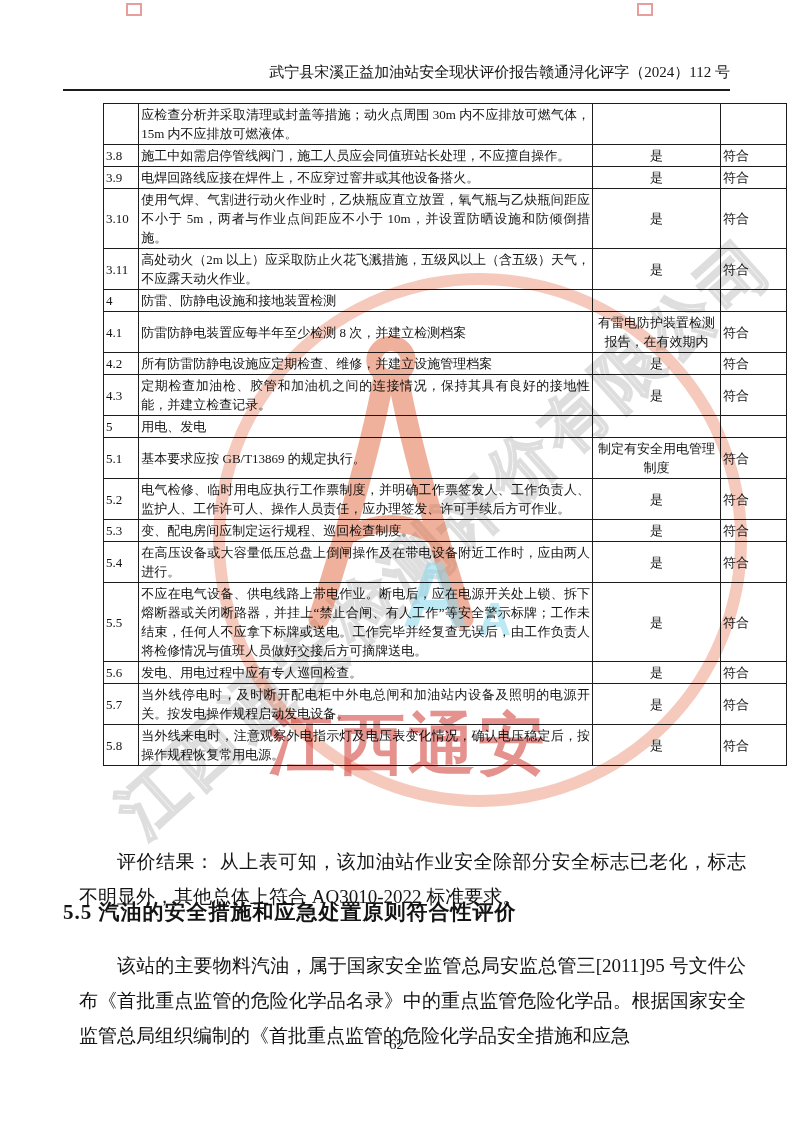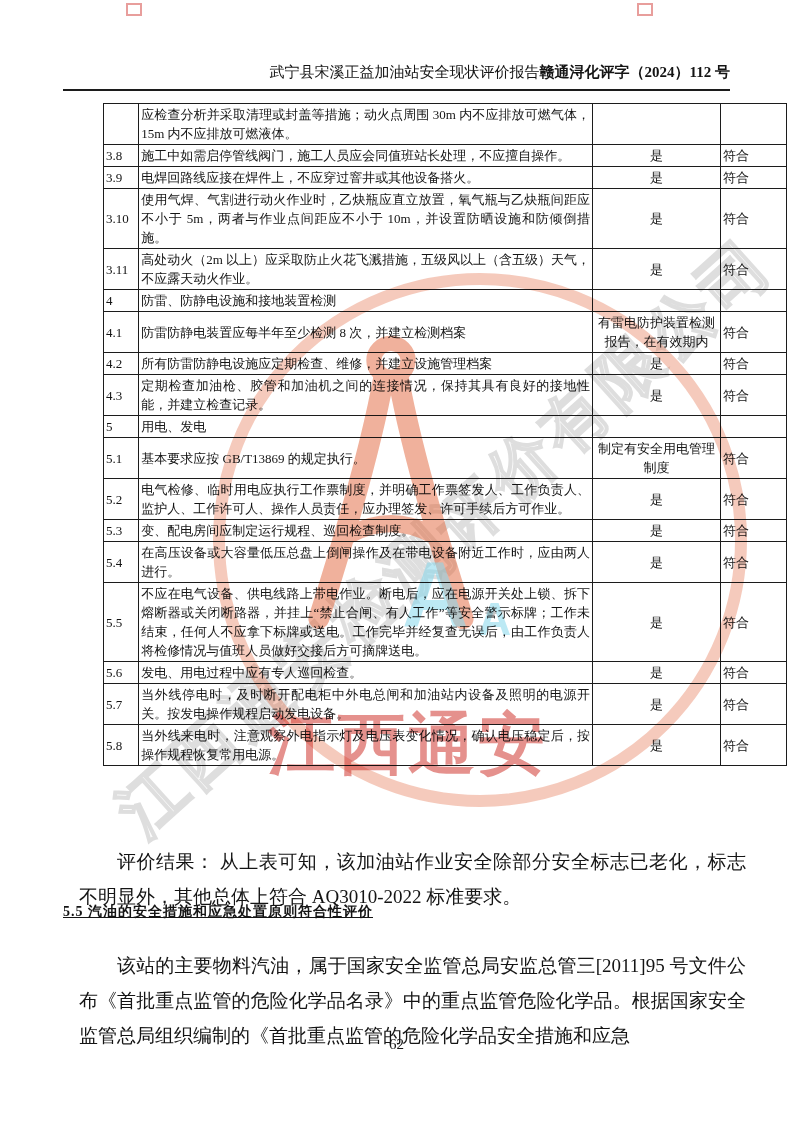--- a/index.html
+++ b/index.html
@@ -9,21 +9,21 @@
   }
   .page{position:relative;width:793px;height:1122px;background:#fff;}
 
   
   .header{
     position:absolute;left:63px;top:62px;width:667px;
     display:flex;justify-content:flex-end;align-items:flex-end;
     font-size:15px;line-height:20px;
     border-bottom:2px solid #1c1c1c;padding-bottom:7px;
   }
-  .header .doc-no{font-weight:bold;}
+  .header .doc-no{font-weight:normal;}
 
   
   table.eval{
     position:absolute;left:103px;top:103px;width:684px;
     border-collapse:collapse;table-layout:fixed;
   }
   table.eval td{
     border:1px solid #1c1c1c;vertical-align:middle;
     font-size:13px;line-height:19px;padding:1px 2px;
     word-break:break-all;
@@ -35,21 +35,21 @@
 
   
   .para{
     position:absolute;left:63px;width:667px;margin:16px;
     font-size:19px;line-height:35px;text-align:justify;text-indent:2em;
     word-break:break-all;
   }
   #para-result{top:828px;}
   .section-heading{
     position:absolute;left:63px;top:897px;width:667px;margin:0;
-    font-size:14px;font-weight:bold;letter-spacing:1px;line-height:30px;text-decoration:underline;
+    font-size:21px;font-weight:bold;letter-spacing:1px;line-height:30px;
   }
   #para-body{top:932px;}
 
   .footer{
     position:absolute;left:0;top:1036px;width:793px;
     text-align:center;font-size:15px;
   }
 
   
   .artifact{position:absolute;border:2px solid rgba(205,40,35,.45);}

